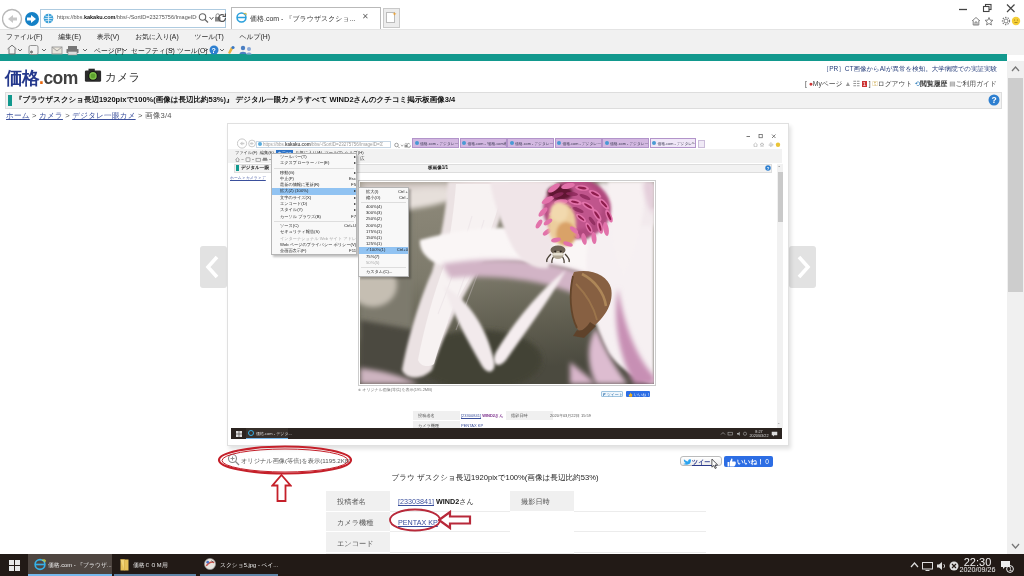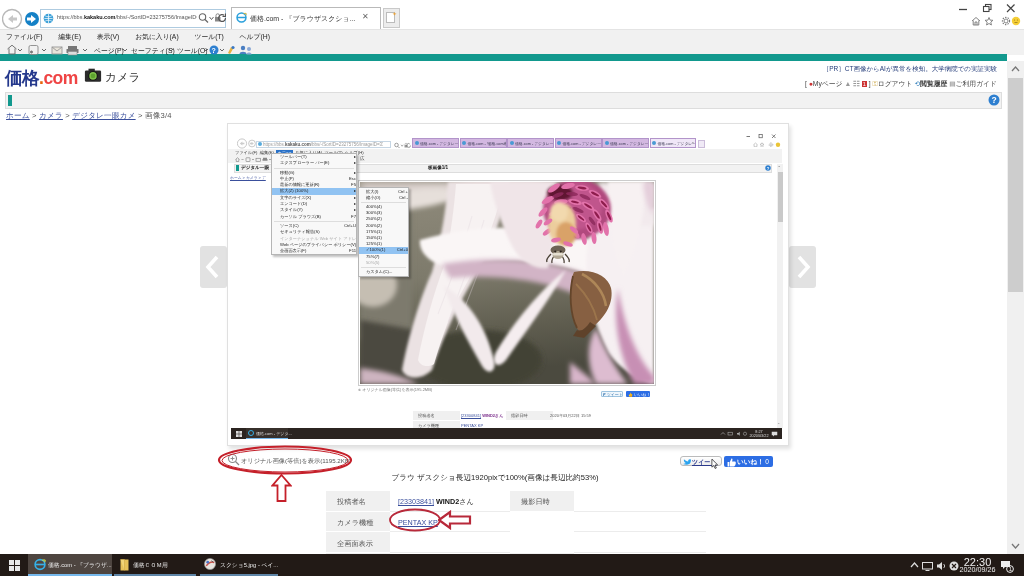--- a/index.html
+++ b/index.html
@@ -102,34 +102,35 @@
  <path d="M222 9 l3 -6 2 2 -3 5 z" fill="#e8b23d"></path>
       <circle cx="227" cy="3.5" r="1.6" fill="#3a77c2"></circle>
 </svg>
 <svg class="abs" style="left:238px;top:44px;" width="16" height="12" viewBox="0 0 16 12">
  <circle cx="5" cy="4" r="2.2" fill="#4a7ec2"></circle>
       <path d="M1.5 10 c0-3 7-3 7 0 z" fill="#4a7ec2"></path>
  <circle cx="11" cy="5" r="2" fill="#8aa8d6"></circle>
       <path d="M8.5 10.5 c0-2.6 5-2.6 5 0 z" fill="#8aa8d6"></path>
 </svg>
 
-<div class="abs" style="left:5px;top:66px;font-size:17.5px;font-weight:bold;color:#24388c;letter-spacing:-0.5px;">価格<span style="color:#e8650d;">.</span><span style="color:#ef4444;">com</span></div>
+<div class="abs" style="left:5px;top:66px;font-size:17.5px;font-weight:bold;color:#24388c;letter-spacing:-0.5px;">価格<span style="color:#e8650d;">.</span><span style="color:#404040;">com</span></div>
 <svg class="abs" style="left:84px;top:66px;" width="18" height="18" viewBox="0 0 20 20">
  <rect x="1" y="5" width="18" height="12.5" rx="1.5" fill="#2b2b2b"></rect>
  <rect x="5" y="3" width="7" height="3" fill="#2b2b2b"></rect>
  <circle cx="10" cy="11" r="5.2" fill="#111"></circle>
  <circle cx="10" cy="11" r="4.2" fill="#7ec04a"></circle>
  <circle cx="10" cy="11" r="2.6" fill="#5da32e"></circle>
 </svg>
 <div class="abs" style="left:105px;top:70px;font-size:11.5px;color:#333;">カメラ</div>
 <div class="abs" style="right:27px;top:65px;font-size:6.5px;color:#223a78;">［PR］CT画像からAIが異常を検知。大学病院での実証実験</div>
 <div class="abs" style="right:27px;top:79px;font-size:6.8px;color:#444;white-space:nowrap;">[ <span style="color:#c33;">●</span>Myページ <span style="color:#999;">▲ ☷</span> <span style="background:#c33;color:#fff;font-size:5.5px;padding:0 1px;">1</span> ] <span style="color:#caa23a;">⚿</span>ログアウト <span style="color:#2a7ab8;">⟲</span><b>閲覧履歴</b> <span style="color:#888;">▤</span>ご利用ガイド</div>
 
 <div class="abs" style="left:5px;top:92px;width:997px;height:17px;background:#f2f2f2;border:1px solid #ddd;"></div>
 <div class="abs" style="left:8px;top:95px;width:4px;height:11px;background:#12998e;"></div>
+<div class="abs" style="left:15px;top:95px;font-size:7.5px;font-weight:bold;color:#111;white-space:nowrap;">『ブラウザスクショ長辺1920pixで100%(画像は長辺比約53%)』 デジタル一眼カメラすべて WIND2さんのクチコミ掲示板画像3/4</div>
 <svg class="abs" style="left:988px;top:94px;" width="12" height="12" viewBox="0 0 12 12">
  <circle cx="6" cy="6" r="5.5" fill="#2d7fd0"></circle>
       <text x="3.6" y="9" font-size="8.5" fill="#fff" font-weight="bold">?</text>
 </svg>
 
 <div class="abs" style="left:6px;top:111px;font-size:7.6px;color:#555;letter-spacing:0.2px;white-space:nowrap;"><span style="color:#3a4f9c;text-decoration:underline;">ホーム</span> &gt; <span style="color:#3a4f9c;text-decoration:underline;">カメラ</span> &gt; <span style="color:#3a4f9c;text-decoration:underline;">デジタレ一眼カメ</span> &gt; 画像3/4</div>
 
 <div class="abs" style="left:200px;top:246px;width:27px;height:42px;background:#e2e2e2;border-radius:3px;"></div>
 <svg class="abs" style="left:204px;top:255px;" width="18" height="24" viewBox="0 0 18 24">
       <path d="M13 2 L4 12 L13 22" fill="none" stroke="#fff" stroke-width="3.6"></path>
@@ -496,21 +497,21 @@
 <div class="abs" style="left:510px;top:491px;width:64px;height:19.5px;background:#f0f0f0;"></div>
 <div class="abs" style="left:510px;top:552.5px;width:64px;height:19.5px;background:#f0f0f0;"></div>
 <div class="abs" style="left:390px;top:510.5px;width:120px;height:1px;background:#ececec;"></div>
 <div class="abs" style="left:574px;top:510.5px;width:132px;height:1px;background:#ececec;"></div>
 <div class="abs" style="left:390px;top:531px;width:120px;height:1px;background:#ececec;"></div>
 <div class="abs" style="left:574px;top:531px;width:132px;height:1px;background:#ececec;"></div>
 <div class="abs" style="left:390px;top:551.5px;width:120px;height:1px;background:#ececec;"></div>
 <div class="abs" style="left:574px;top:551.5px;width:132px;height:1px;background:#ececec;"></div>
 <div class="abs" style="left:337px;top:497px;font-size:7.2px;color:#555;">投稿者名</div>
 <div class="abs" style="left:337px;top:518px;font-size:7.2px;color:#555;">カメラ機種</div>
-<div class="abs" style="left:337px;top:539px;font-size:7.2px;color:#555;">全画面表示</div>
+<div class="abs" style="left:337px;top:539px;font-size:7.2px;color:#555;">エンコード</div>
 <div class="abs" style="left:337px;top:558px;font-size:7.2px;color:#555;">シャッター速度</div>
 <div class="abs" style="left:521px;top:497px;font-size:7.2px;color:#555;">撮影日時</div>
 <div class="abs" style="left:521px;top:558px;font-size:7.2px;color:#555;">焦点距離</div>
 <div class="abs" style="left:398px;top:497px;font-size:7.2px;"><span style="color:#3a4f9c;text-decoration:underline;">[23303841]</span> <b style="color:#111;">WIND2</b><span style="color:#333;">さん</span></div>
 <div class="abs" style="left:398px;top:518px;font-size:7.2px;color:#3a4f9c;text-decoration:underline;">PENTAX KP</div>
 <svg class="abs" style="left:388px;top:508px;" width="56" height="24" viewBox="0 0 56 24">
  <ellipse cx="27" cy="12" rx="25" ry="10.5" fill="none" stroke="#b8293a" stroke-width="1.8"></ellipse>
 </svg>
 <svg class="abs" style="left:438px;top:510px;" width="34" height="20" viewBox="0 0 34 20">
  <path d="M1 10 L12 2 V6.5 H32 V13.5 H12 V18 Z" fill="#fff" stroke="#b8293a" stroke-width="2.2"></path>

